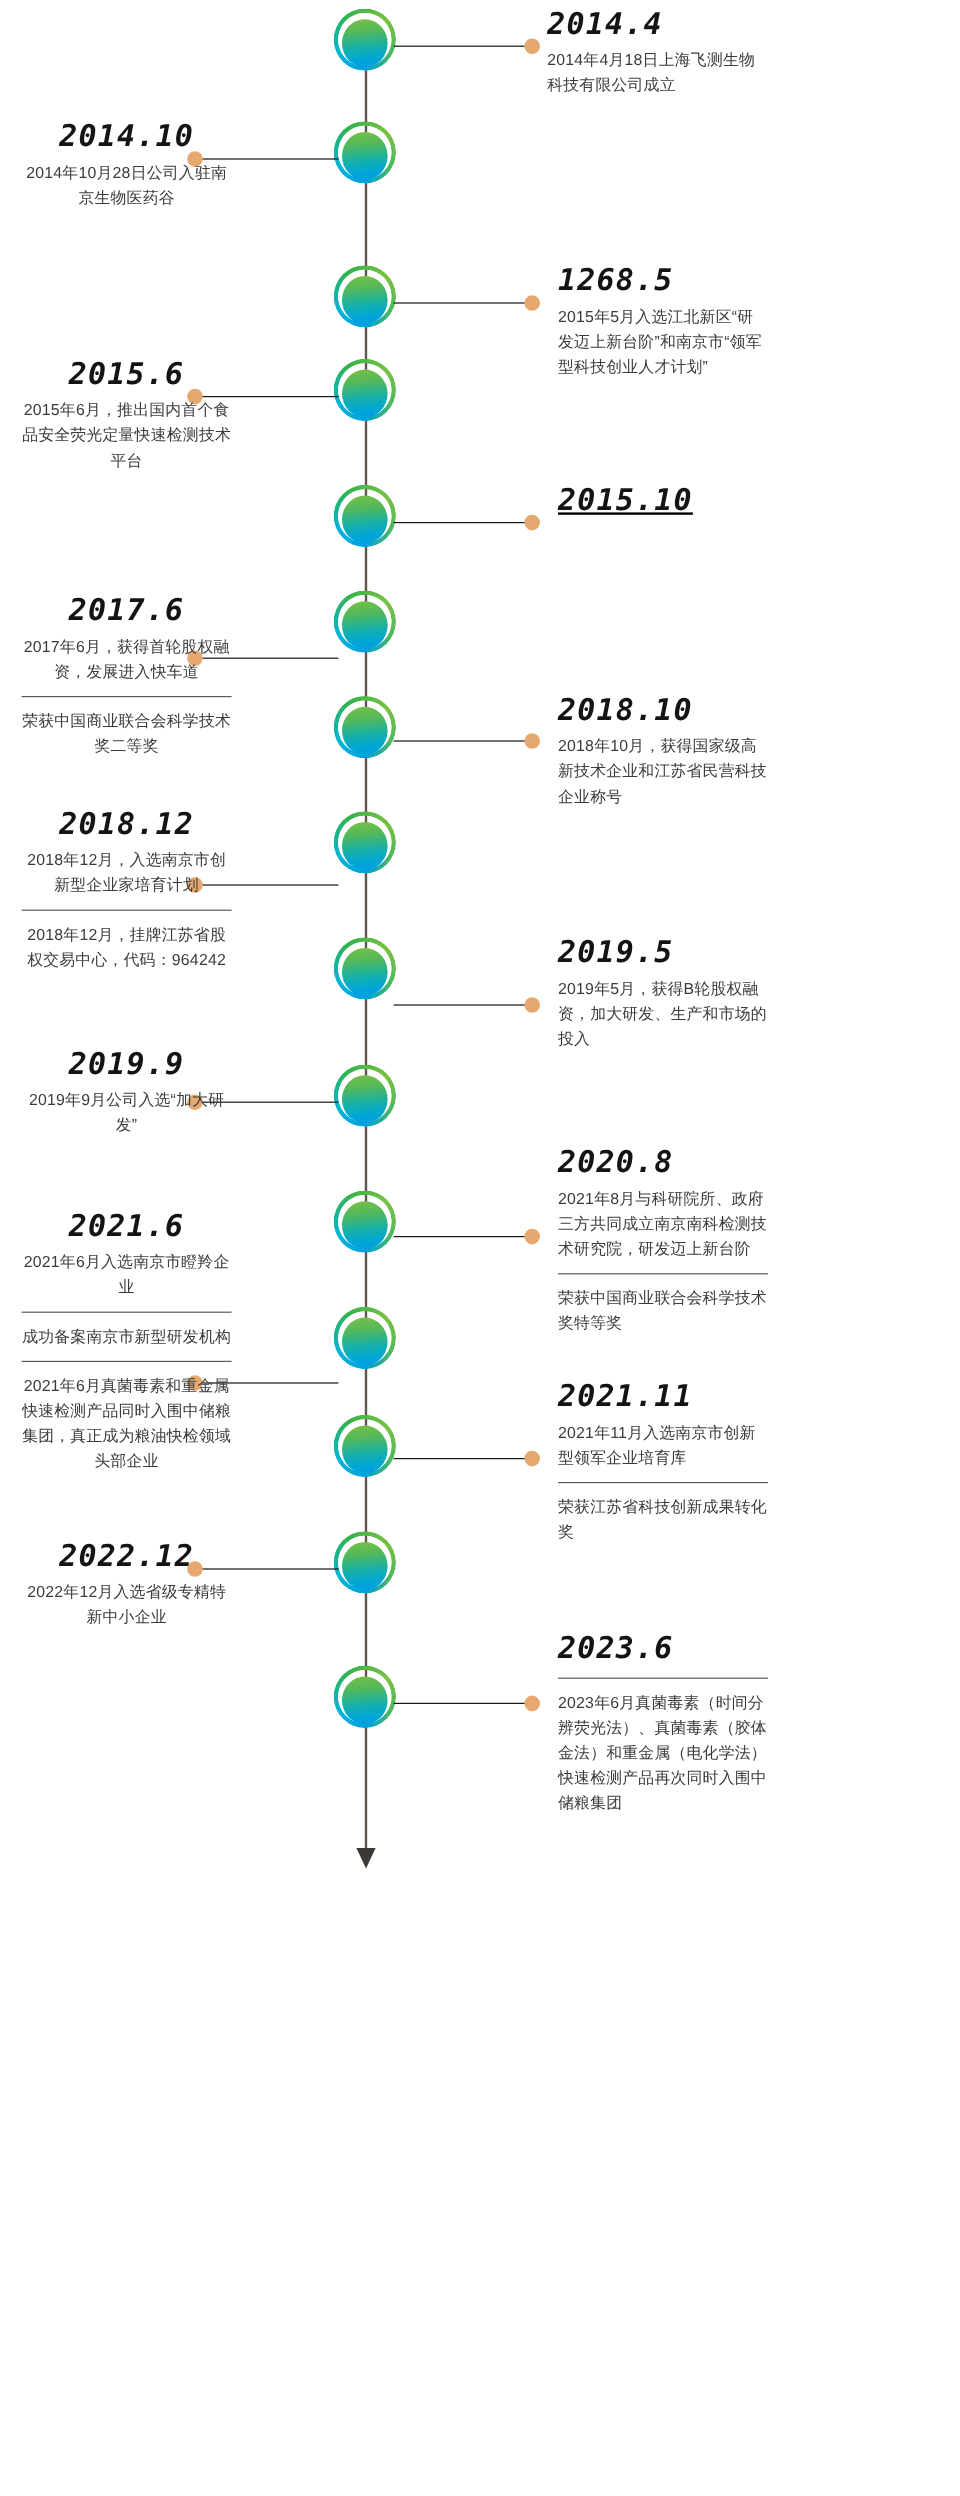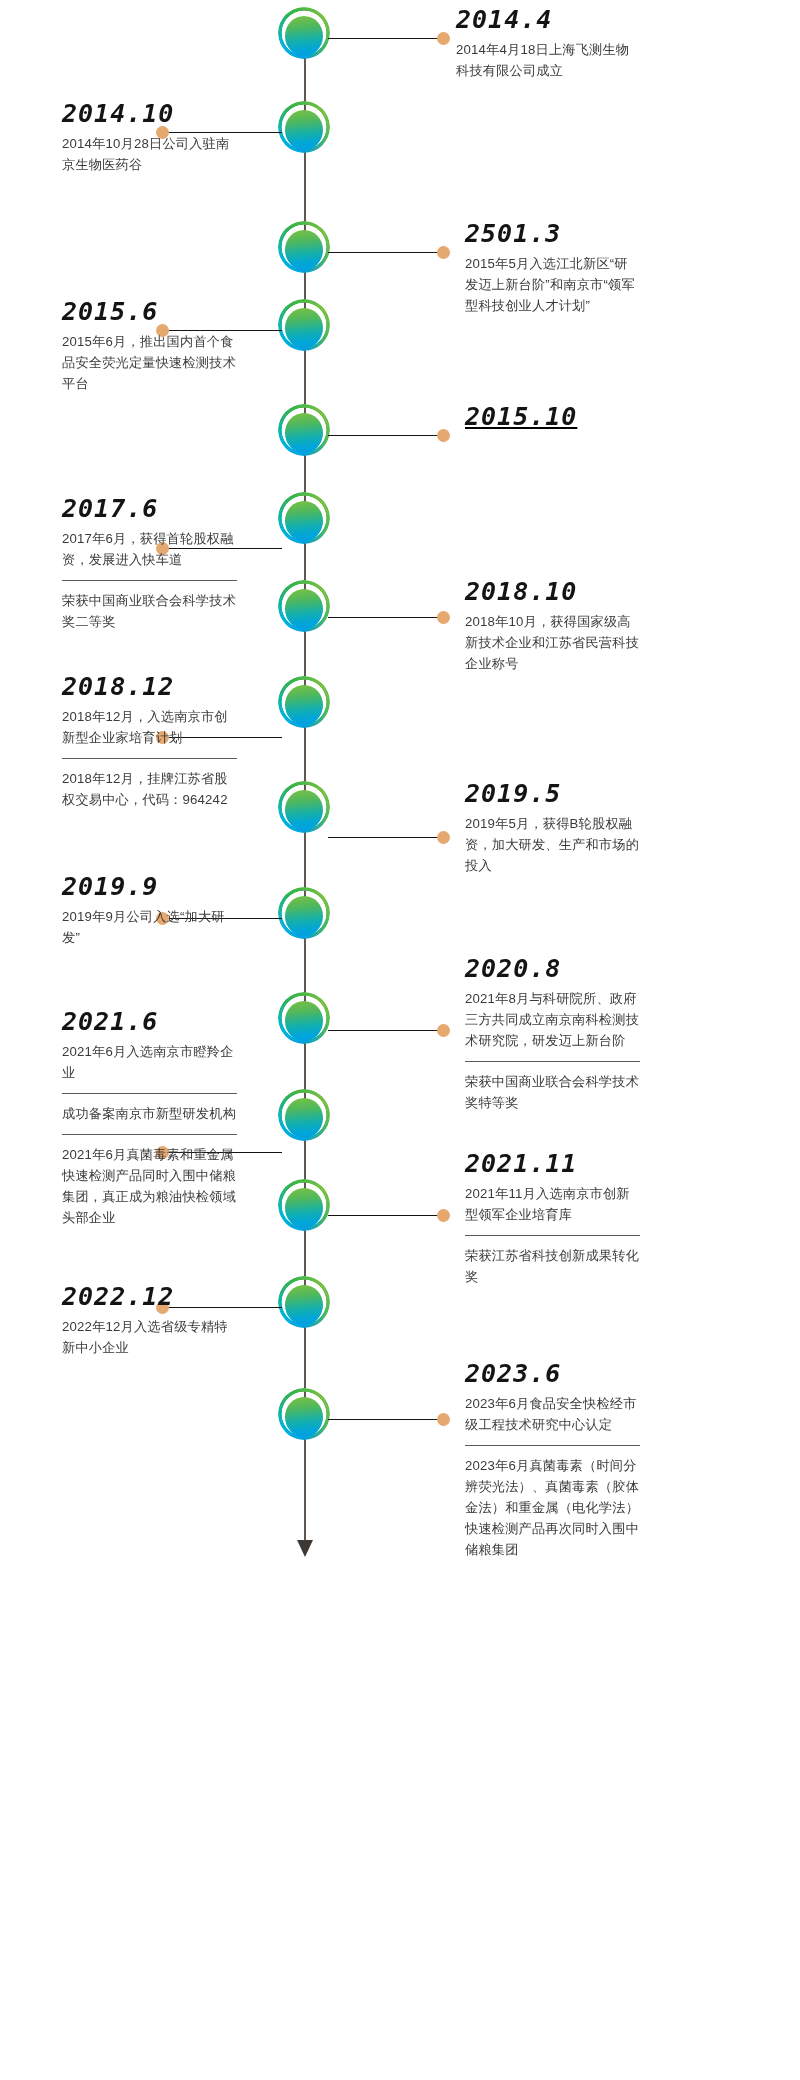--- a/index.html
+++ b/index.html
@@ -39,21 +39,21 @@
 
   
   .conn{position:absolute; height:1px; background:#151515;}
   .dot{
     position:absolute; width:13px;height:13px;border-radius:50%;
     background:#e5a86f; margin-top:-6px;
   }
 
   
   .block{position:absolute; width:175px;}
-  .block.left{text-align:left;margin-left:44px;}
+  .block.left{text-align:center;}
   .block.right{text-align:left;}
   .year{
     font-family:"DejaVu Sans Mono","Liberation Mono",monospace;
     font-style:italic; font-weight:bold;
     font-size:25px; letter-spacing:1px;
     color:#141414; line-height:1.1; margin:0 0 5px 0;
   }
   .desc{
     font-size:13.2px; line-height:21px; color:#3b3b3b;
     margin:0; letter-spacing:0.2px;
@@ -167,21 +167,21 @@
   <div id="blocks">
       <div class="block right" style="top: 6px; left: 456px;">
         <div class="year">2014.4</div>
         <p class="desc">2014年4月18日上海飞测生物科技有限公司成立</p>
       </div>
       <div class="block left" style="top: 100px; left: 18px;">
         <div class="year">2014.10</div>
         <p class="desc">2014年10月28日公司入驻南京生物医药谷</p>
       </div>
       <div class="block right" style="top: 220px; left: 465px;">
-        <div class="year">2501.3</div>
+        <div class="year">1268.5</div>
         <p class="desc">2015年5月入选江北新区“研发迈上新台阶”和南京市“领军型科技创业人才计划”</p>
       </div>
       <div class="block left" style="top: 298px; left: 18px;">
         <div class="year">2015.6</div>
         <p class="desc">2015年6月，推出国内首个食品安全荧光定量快速检测技术平台</p>
       </div>
       <div class="block right" style="top: 403px; left: 465px; text-decoration: underline;">
         <div class="year">2015.10</div>
       </div>
       <div class="block left" style="top: 495px; left: 18px;">
@@ -227,19 +227,18 @@
         <p class="desc">2021年11月入选南京市创新型领军企业培育库</p>
         <div class="rule"></div>
         <p class="desc">荣获江苏省科技创新成果转化奖</p>
       </div>
       <div class="block left" style="top: 1283px; left: 18px;">
         <div class="year">2022.12</div>
         <p class="desc">2022年12月入选省级专精特新中小企业</p>
       </div>
       <div class="block right" style="top: 1360px; left: 465px;">
         <div class="year">2023.6</div>
-        <p class="desc">2023年6月食品安全快检经市级工程技术研究中心认定</p>
         <div class="rule"></div>
         <p class="desc">2023年6月真菌毒素（时间分辨荧光法）、真菌毒素（胶体金法）和重金属（电化学法）快速检测产品再次同时入围中储粮集团</p>
       </div>
     </div>
 
 </div>
 
 </body></html>

